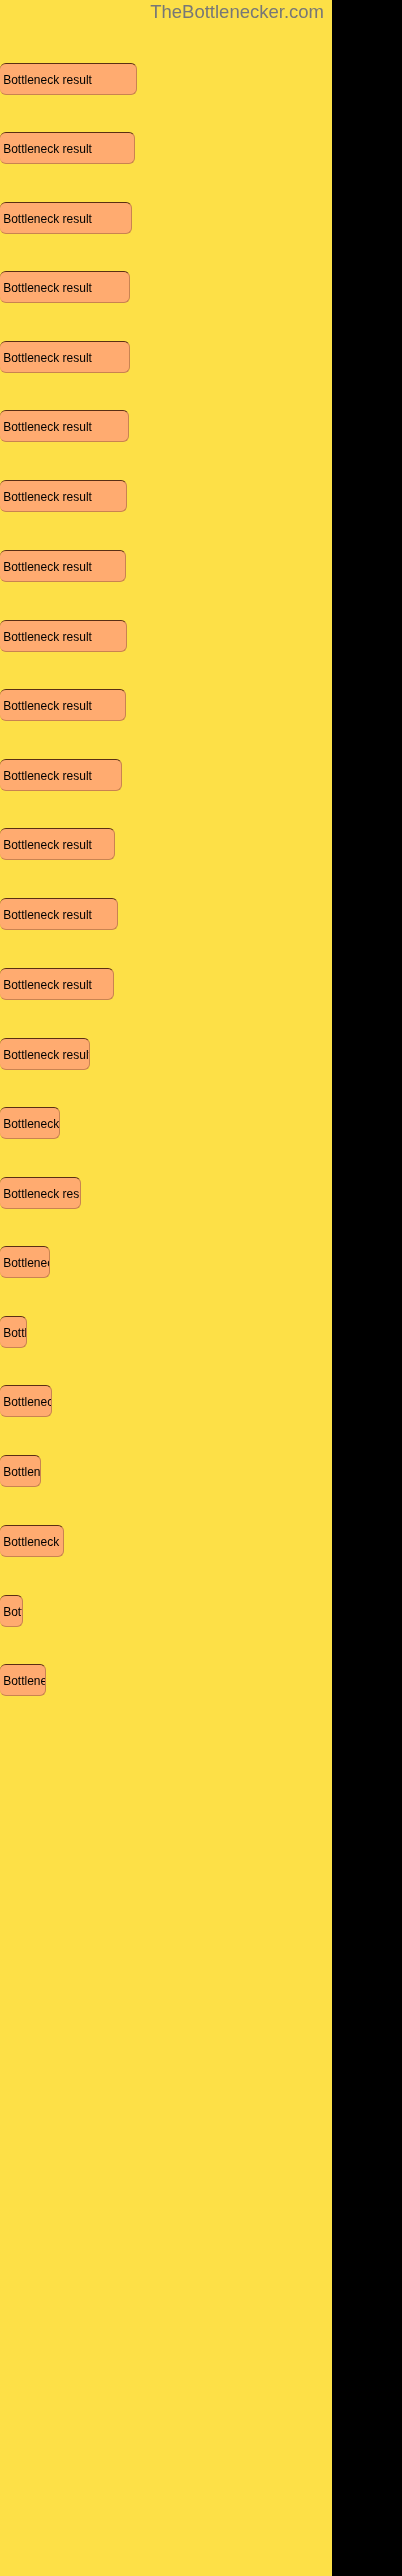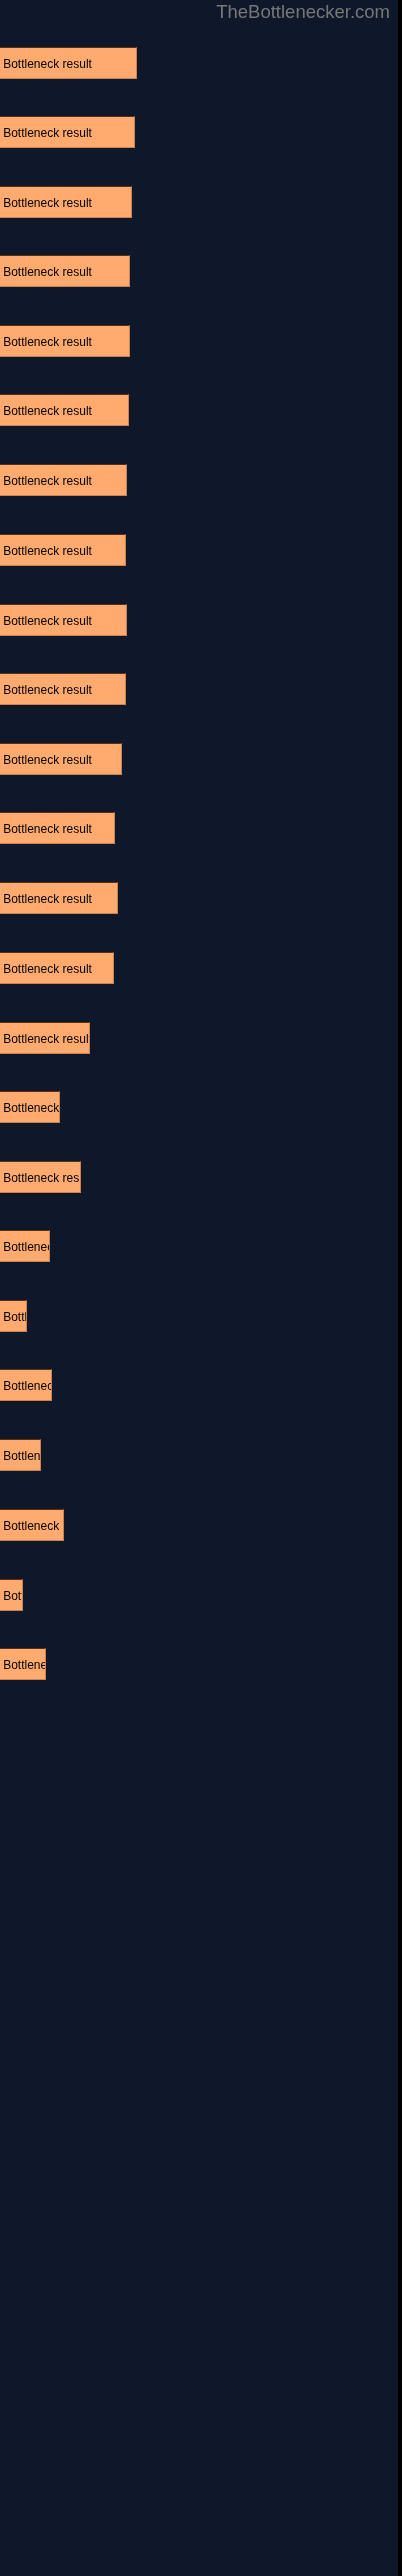--- a/index.html
+++ b/index.html
@@ -14,23 +14,23 @@
     position: relative;
     overflow: hidden;
     font-family: "Liberation Sans", sans-serif;
     -webkit-font-smoothing: antialiased;
   }
 
   #chart-root {
     position: absolute;
     left: 0;
     top: 0;
-    width: 398px;
+    width: 332px;
     height: 2576px;
-    background: #0f172a;
+    background: #fde047;
   }
 
   #site-title {
     position: absolute;
     right: 8px;
     top: 0.8px;
     font-size: 18.5px;
     line-height: 22.5px;
     color: #777777;
     letter-spacing: 0px;
@@ -48,25 +48,26 @@
 
   .bar-row {
     position: absolute;
     left: 0;
     height: 32px;
   }
 
   .bar {
     position: absolute;
     left: 0;
-    top: 0;
+    top: 16px;
     height: 32px;
     box-sizing: border-box;
     background: #ffa униb;
     background: #ffa униb;
+    border-radius: 6px;
   }
 
   .bar {
     background: #ffab70;
     border-top: 1.6px solid #5a2f14;
     border-right: 0.8px solid #c98350;
     border-bottom: 0.8px solid #c98350;
     overflow: hidden;
   }
 

